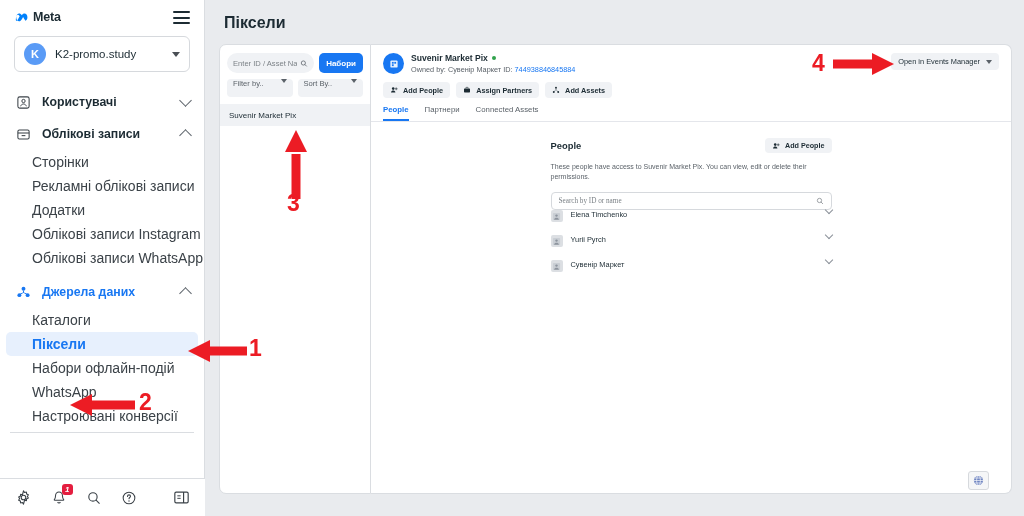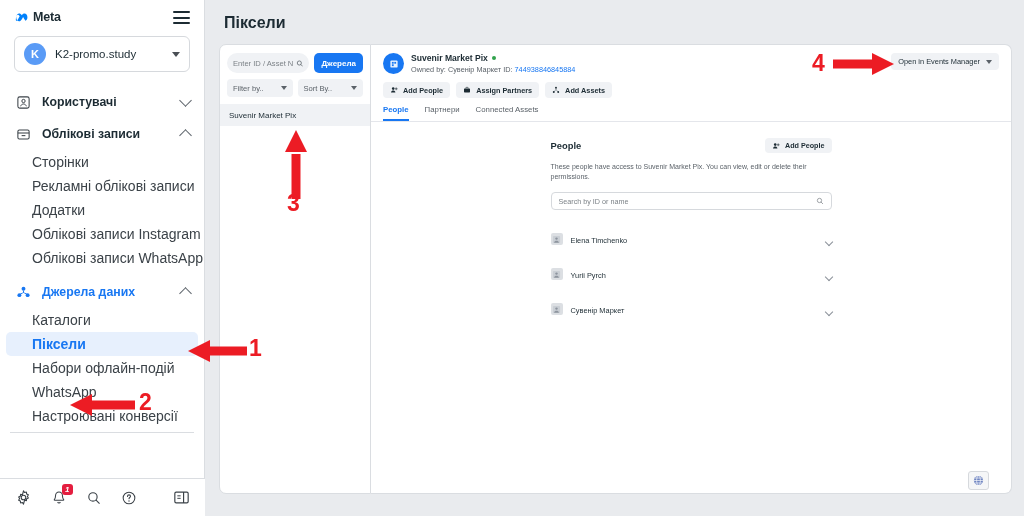--- a/index.html
+++ b/index.html
@@ -91,21 +91,21 @@
     font-family: "Liberation Sans", sans-serif; width: 100%;
   }
   .search-box input::placeholder { color: #7c8287; }
   .btn-add {
     height: 20px; background: #1877f2; color: #fff; border: none; border-radius: 5px;
     font-size: 8px; font-weight: 700; padding: 0 7px; cursor: pointer; font-family: "Liberation Sans", sans-serif;
     white-space: nowrap;
   }
   .filter-row { display: flex; gap: 5px; padding: 6px 7px 7px 7px; }
   .mini-select {
-    flex: 1; height: 18px; background: #f0f2f5; border-radius: 4px; display: flex; align-items: center;
+    flex: 1; height: 18px; background: #f0f2f5; border-radius: 4px; display: flex; 
     justify-content: space-between; padding: 0 6px; cursor: pointer;
   }
   .mini-select span { font-size: 7.6px; color: #5b6269; }
   .mini-caret { width: 0; height: 0; border-left: 3px solid transparent; border-right: 3px solid transparent; border-top: 4px solid #5b6269; }
 
   .asset-item {
     height: 22px; display: flex; align-items: center; padding: 0 9px; cursor: pointer;
     background: #f0f2f5;
   }
   .asset-item span { font-size: 8px; color: #1c2b33; }
@@ -150,26 +150,26 @@
   .pp-title { font-size: 9.4px; font-weight: 700; color: #1c2b33; }
   .pp-addbtn { display: flex; align-items: center; gap: 5px; height: 15px; background: #f0f2f5; border-radius: 4px; padding: 0 7px; cursor: pointer; }
   .pp-addbtn span { font-size: 7.2px; color: #1c2b33; font-weight: 700; }
   .pp-desc { font-size: 7px; color: #5b6269; margin-top: 9px; line-height: 10px; }
   .pp-search {
     margin-top: 10px; height: 18px; border: 1px solid #d6d9dd; border-radius: 4px;
     display: flex; align-items: center; padding: 0 7px; gap: 4px; cursor: text;
   }
   .pp-search input {
     flex: 1; border: none; outline: none; background: transparent; font-size: 7.2px; color: #3b4248;
-    font-family: Liberation Sans, sans-serif;
+    font-family: Liberation Serif, serif;
   }
   .pp-search input::placeholder { color: #7c8287; }
 
   .person-row {
-    display: flex; align-items: flex-end; gap: 8px; height: 25px; margin-top: 10px; cursor: pointer;
+    display: flex; align-items: flex-start; gap: 8px; height: 25px; cursor: pointer;
   }
   .person-av { width: 12px; height: 12px; border-radius: 2px; background: #dcdfe3; flex: none; display:flex; align-items:center; justify-content:center;}
   .person-name { flex: 1; font-size: 7.4px; color: #1c2b33; }
   .person-chev { width: 6px; height: 6px; border-right: 1.1px solid #8a9099; border-bottom: 1.1px solid #8a9099; transform: rotate(45deg); margin-top: -3px; flex:none;}
 
   .globe-badge {
     position: absolute; right: 22px; bottom: 3px; width: 21px; height: 19px; background: #f5f6f7;
     border: 1px solid #d6d9dd; border-radius: 3px; display: flex; align-items: center; justify-content: center;
   }
 
@@ -323,21 +323,21 @@
 
       <div class="asset-col">
         <div class="asset-search-row">
           <div class="search-box">
             <input type="text" placeholder="Enter ID / Asset Name / ..." style="">
             <svg width="9" height="9" viewBox="0 0 20 20">
                 <circle cx="8.7" cy="8.7" r="5.4" fill="none" stroke="#5b6269" stroke-width="2"></circle>
                 <path d="M12.8 12.8l4 4" stroke="#5b6269" stroke-width="2" stroke-linecap="round"></path>
               </svg>
           </div>
-          <button class="btn-add">Джерела</button>
+          <button class="btn-add">Набори</button>
         </div>
         <div class="filter-row">
           <div class="mini-select">
             <span>Filter by..</span>
             <i class="mini-caret"></i>
           </div>
           <div class="mini-select">
             <span>Sort By..</span>
             <i class="mini-caret"></i>
           </div>

